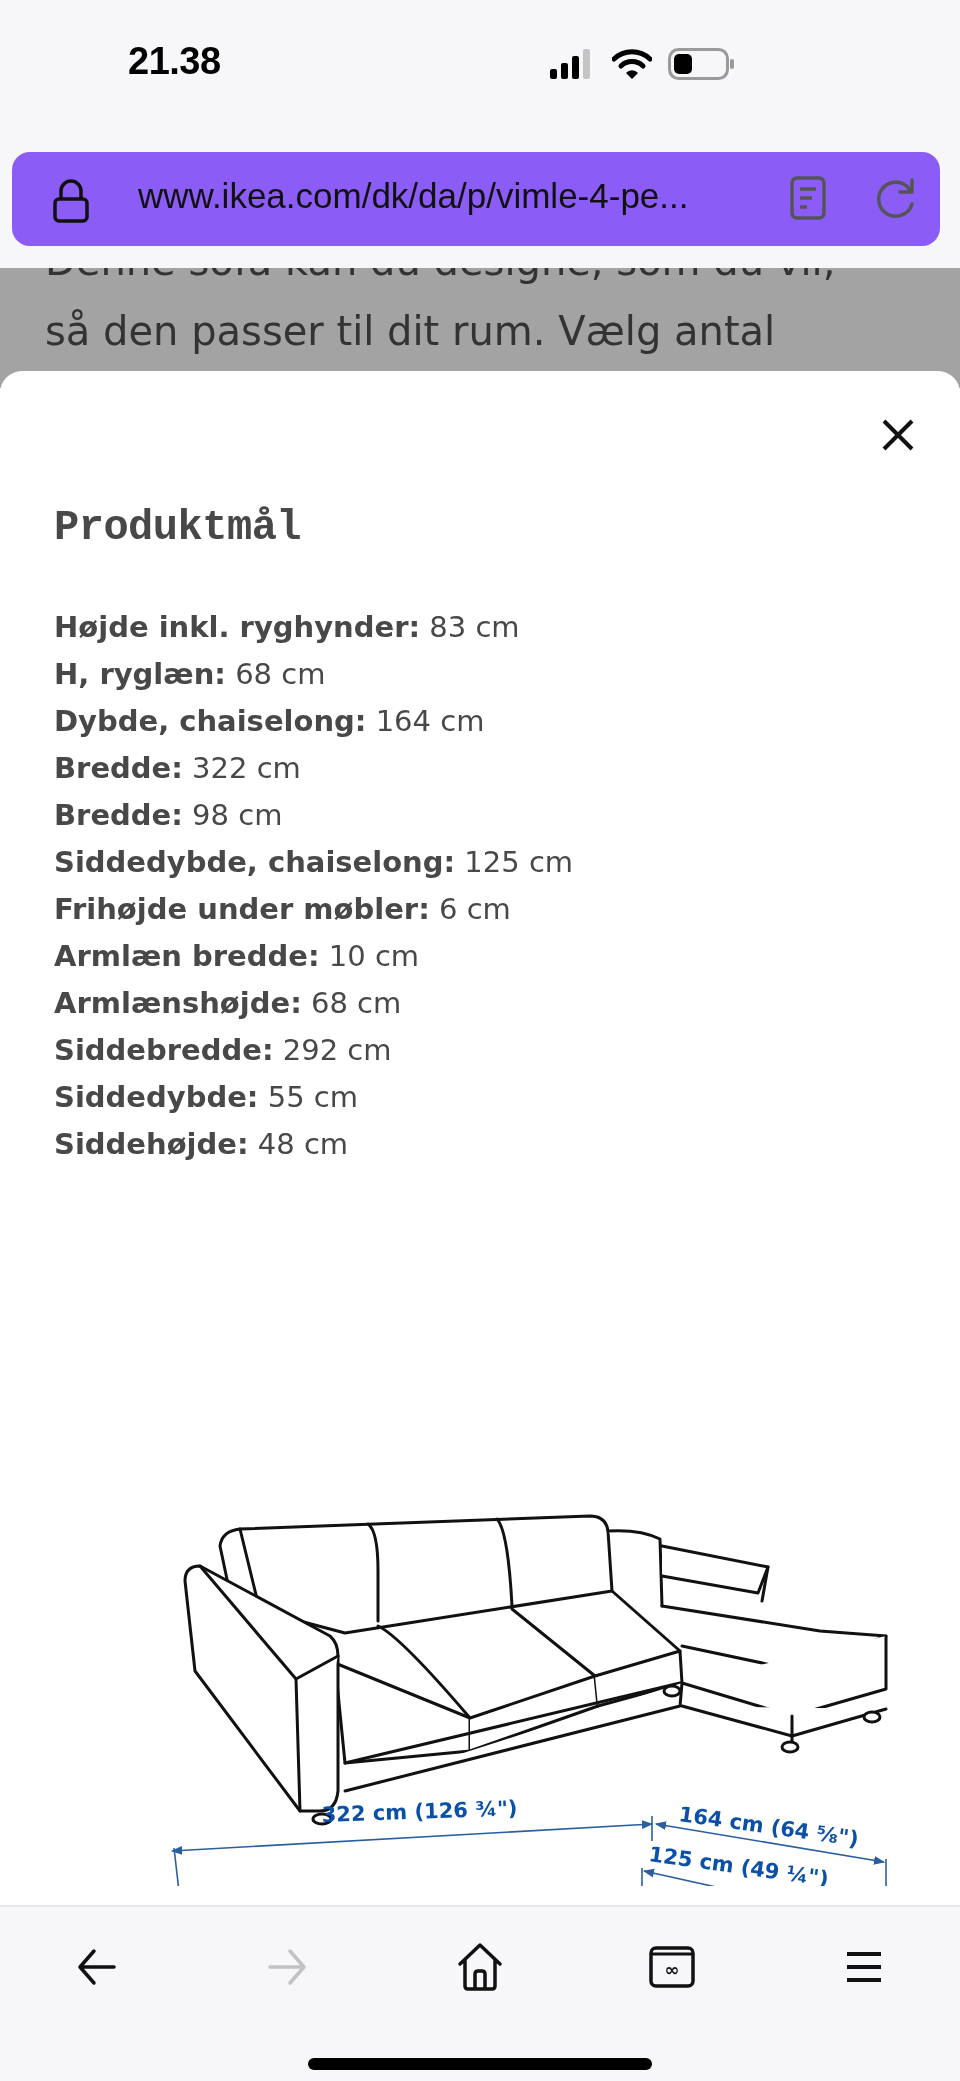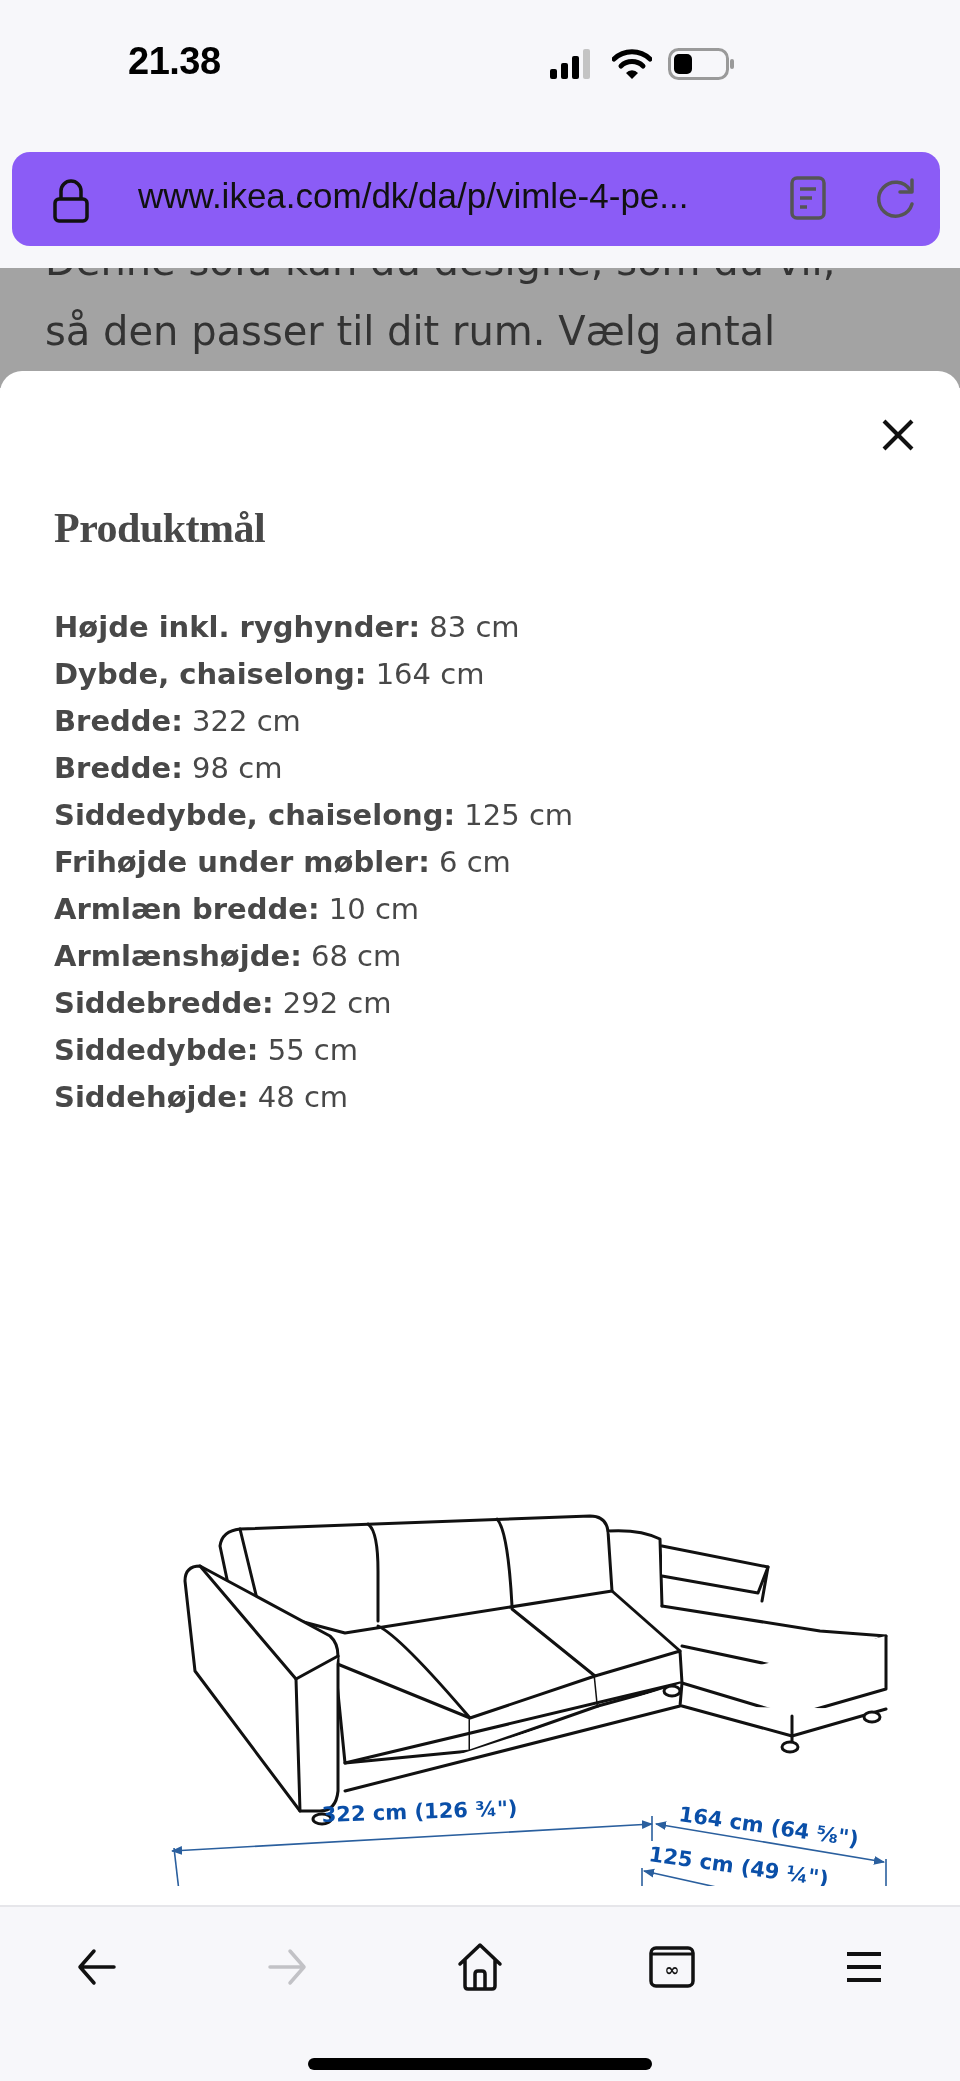--- a/index.html
+++ b/index.html
@@ -16,21 +16,21 @@
   .reader-icon { position: absolute; left: 778px; top: 24px; }
   .reload-icon { position: absolute; left: 862px; top: 24px; }
 
   .backdrop { position: absolute; left: 0; top: 268px; width: 960px; height: 120px; background: #a3a3a3; overflow: hidden; }
   .backdrop-line { position: absolute; left: 45px; font-family: "DejaVu Sans", sans-serif; font-size: 40px; color: #333; white-space: nowrap; }
   .backdrop-line.l1 { top: -30px; }
   .backdrop-line.l2 { top: 40px; }
 
   .sheet { position: absolute; left: 0; top: 371px; width: 960px; height: 1535px; background: #fff; border-radius: 22px 22px 0 0; }
   .close-btn { position: absolute; left: 874px; top: 40px; width: 48px; height: 48px; cursor: pointer; }
-  .sheet-title { position: absolute; left: 54px; top: 133px; font-family: Liberation Serif, serif; font-weight: bold; font-size: 42px; color: #484848; letter-spacing: -0.5px; }
+  .sheet-title { position: absolute; left: 54px; top: 133px; font-family: Liberation Mono, monospace; font-weight: bold; font-size: 42px; color: #484848; letter-spacing: -0.5px; }
 
   .specs { position: absolute; left: 54px; top: 233px; list-style: none; }
   .spec-row { font-size: 29px; line-height: 47px; color: #484848; white-space: nowrap; }
   .spec-label { font-weight: bold; }
 
   .diagram { position: absolute; left: 0; top: 1045px; width: 960px; height: 470px; }
 
   .toolbar { position: absolute; left: 0; top: 1905px; width: 960px; height: 176px; background: #f7f7fa; border-top: 2px solid #e6e6ea; }
   .tb-btn { position: absolute; top: 30px; width: 60px; height: 60px; display: flex; align-items: center; justify-content: center; cursor: pointer; }
   .home-indicator { position: absolute; left: 308px; top: 151px; width: 344px; height: 12px; border-radius: 6px; background: #000; }
@@ -100,20 +100,21 @@
     <svg width="48" height="48" viewBox="0 0 48 48">
       <line x1="10" y1="10" x2="38" y2="38" stroke="#111" stroke-width="4"></line>
       <line x1="38" y1="10" x2="10" y2="38" stroke="#111" stroke-width="4"></line>
     </svg>
   </div>
 
   <h1 class="sheet-title">Produktmål</h1>
 
   <ul class="specs">
     <li class="spec-row"><span class="spec-label">Højde inkl. ryghynder:</span> <span>83 cm</span></li>
+    <li class="spec-row"><span class="spec-label">H, ryglæn:</span> <span>68 cm</span></li>
     <li class="spec-row"><span class="spec-label">Dybde, chaiselong:</span> <span>164 cm</span></li>
     <li class="spec-row"><span class="spec-label">Bredde:</span> <span>322 cm</span></li>
     <li class="spec-row"><span class="spec-label">Bredde:</span> <span>98 cm</span></li>
     <li class="spec-row"><span class="spec-label">Siddedybde, chaiselong:</span> <span>125 cm</span></li>
     <li class="spec-row"><span class="spec-label">Frihøjde under møbler:</span> <span>6 cm</span></li>
     <li class="spec-row"><span class="spec-label">Armlæn bredde:</span> <span>10 cm</span></li>
     <li class="spec-row"><span class="spec-label">Armlænshøjde:</span> <span>68 cm</span></li>
     <li class="spec-row"><span class="spec-label">Siddebredde:</span> <span>292 cm</span></li>
     <li class="spec-row"><span class="spec-label">Siddedybde:</span> <span>55 cm</span></li>
     <li class="spec-row"><span class="spec-label">Siddehøjde:</span> <span>48 cm</span></li>

